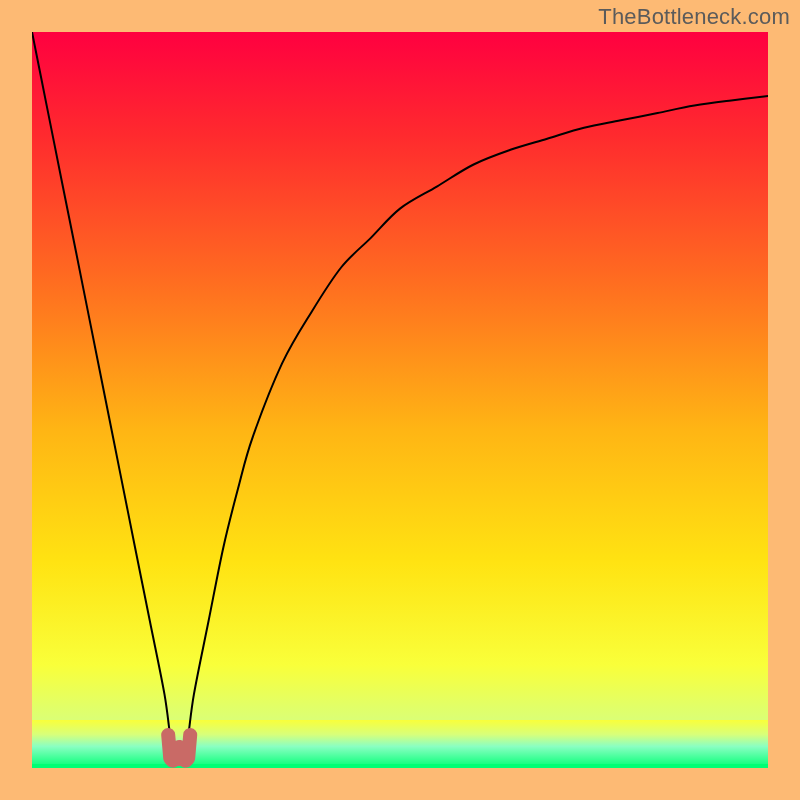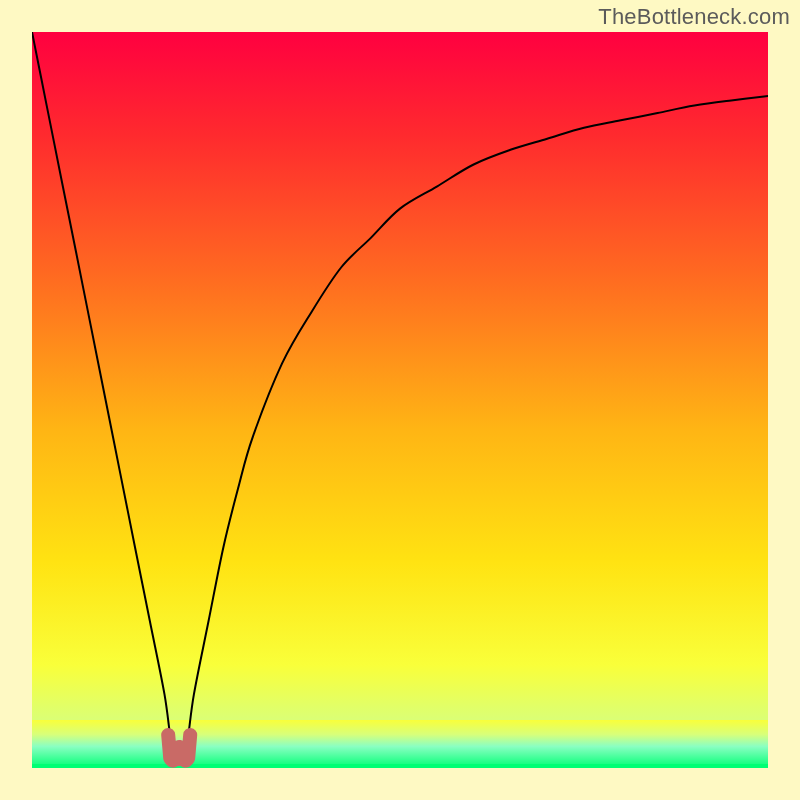--- a/index.html
+++ b/index.html
@@ -9,21 +9,21 @@
   height: 800px;
   background: #000000;
   overflow: hidden;
 }
 .outer {
   position: absolute;
   top: 0;
   left: 0;
   width: 800px;
   height: 800px;
-  background: #fef9c3;
+  background: #fdba74;
 }
 .plot {
   position: absolute;
   top: 32px;
   left: 32px;
   width: 736px;
   height: 736px;
   overflow: hidden;
 }
 .attribution {

